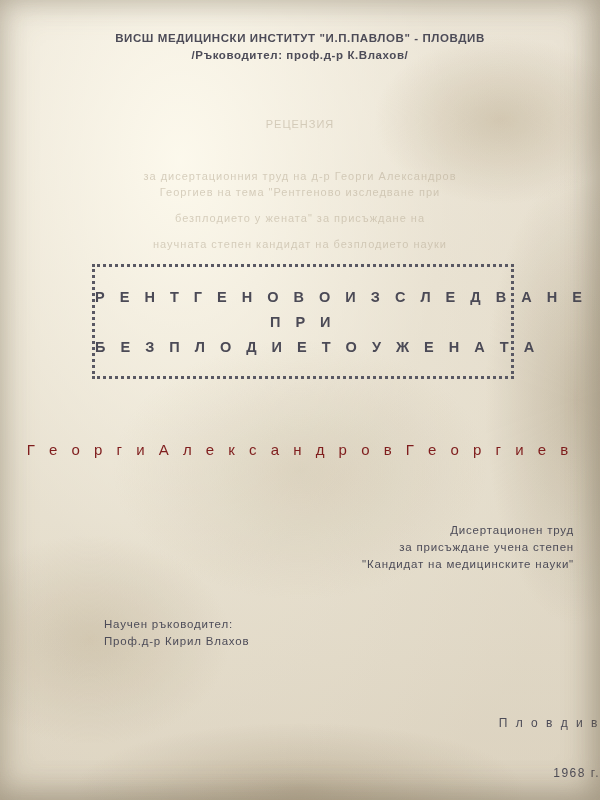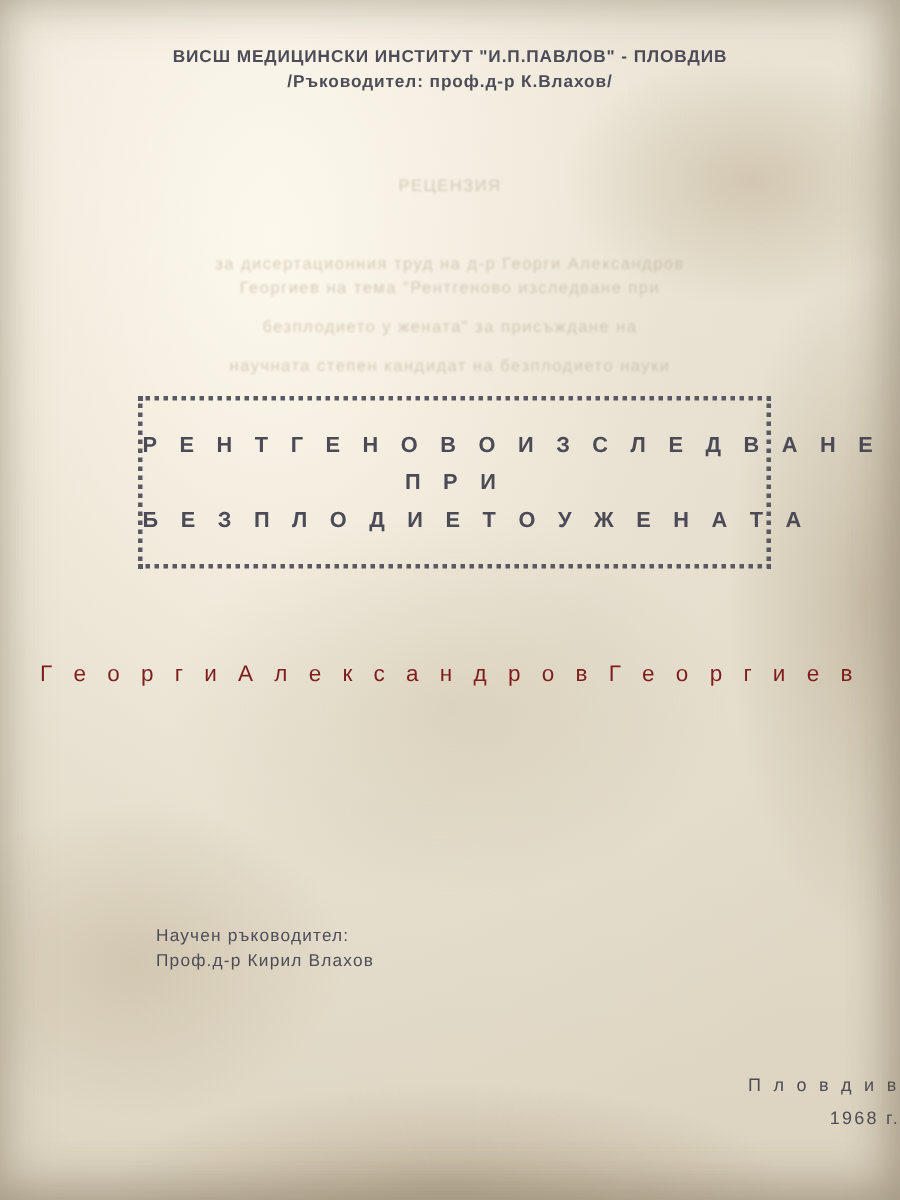--- a/index.html
+++ b/index.html
@@ -142,21 +142,21 @@
     position: absolute;
     top: 712px;
     left: 0;
     right: 0;
     text-align: right;
     font-size: 12px;
     line-height: 22px;
     letter-spacing: 2.5px;
     color: #4d4c58;
   }
-  .place-block .year { letter-spacing: 1.5px; }
+  .place-block .year { letter-spacing: 1.5px; margin-top: 28px; }
 </style>
 </head>
 <body>
 
 <div class="page">
   <div class="paper-base"></div>
   <div class="paper-stains"></div>
 
   <div class="ghost-layer">
     <div class="ghost-line" style="top:118px;">РЕЦЕНЗИЯ</div>
@@ -174,20 +174,25 @@
     </div>
 
     <div class="title-box">
       <div class="title-line">Р Е Н Т Г Е Н О В О   И З С Л Е Д В А Н Е</div>
       <div class="title-line">П Р И</div>
       <div class="title-line">Б Е З П Л О Д И Е Т О   У   Ж Е Н А Т А</div>
     </div>
 
     <div class="author">Г е о р г и   А л е к с а н д р о в   Г е о р г и е в</div>
 
+    <div class="dissert-block">
+      <div>Дисертационен труд</div>
+      <div>за присъждане учена степен</div>
+      <div>"Кандидат на медицинските науки"</div>
+    </div>
 
     <div class="supervisor-block">
       <div>Научен ръководител:</div>
       <div>Проф.д-р Кирил Влахов</div>
     </div>
 
     <div class="place-block">
       <div>П л о в д и в</div>
       <div class="year">1968 г.</div>
     </div>

